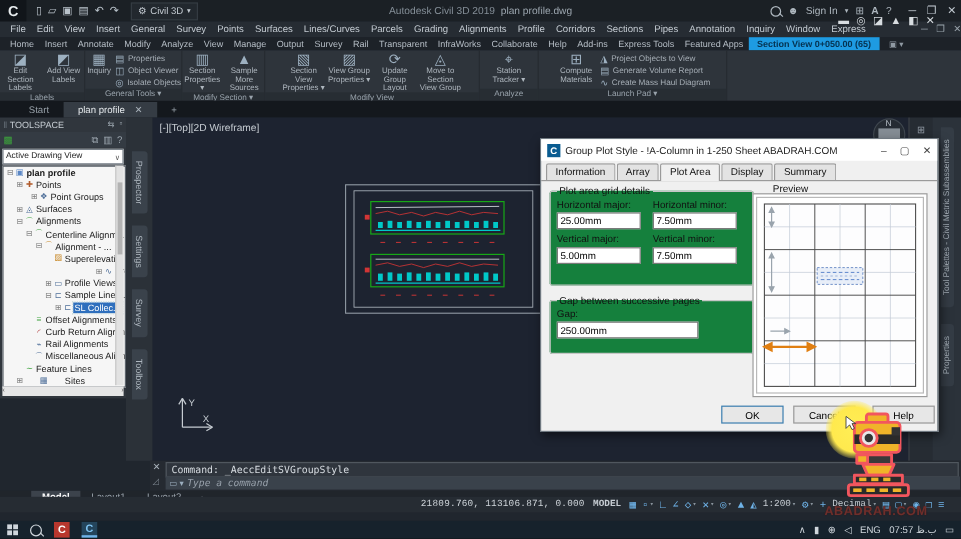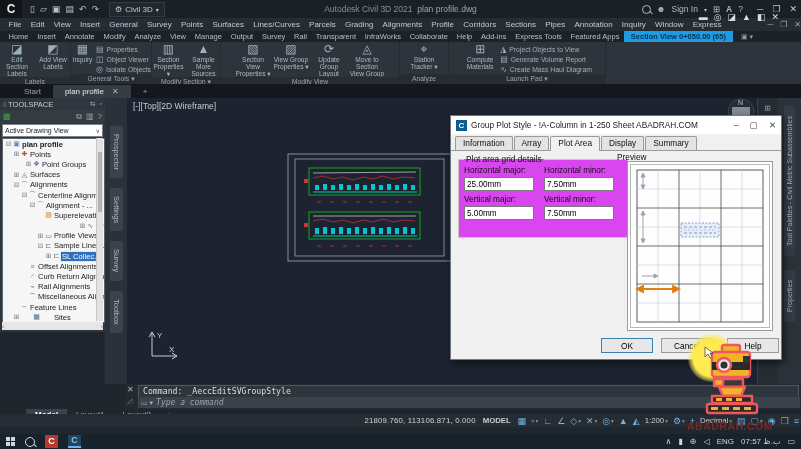--- a/index.html
+++ b/index.html
@@ -74,50 +74,50 @@
   
   .dialog{position:absolute;left:450px;top:115px;width:330px;height:243px;background:#f0f0f0;border:1px solid #6f7880;box-shadow:2px 3px 8px rgba(0,0,0,.55);z-index:50;font-size:8.5px;color:#111;}
   .dlg-title{height:18px;background:#fff;display:flex;align-items:center;padding:0 5px;gap:4px;}
   .dlg-cico{width:11px;height:11px;background:#0a5c91;color:#fff;font-size:8px;font-weight:bold;text-align:center;line-height:11px;flex:none;}
   .dlg-ttext{font-size:8.3px;color:#222;white-space:nowrap;overflow:hidden;}
   .dlg-ctl{margin-left:auto;display:flex;gap:11px;color:#444;font-size:8.5px;}
   .dlg-tabs{height:16px;display:flex;align-items:flex-end;padding-left:4px;border-bottom:1px solid #9a9a9a;}
   .dtab{border:1px solid #9a9a9a;border-bottom:none;background:#e3e3e3;padding:1px 7px 2px;margin-right:1px;font-size:8.3px;border-radius:2px 2px 0 0;position:relative;cursor:pointer;}
   .dtab.active{background:#f0f0f0;padding-bottom:3px;top:1px;z-index:2;}
   .dlg-body{position:relative;height:184px;}
-  fieldset.grp{position:absolute;border:1px solid #c6c6c6;border-radius:2px;margin:0;padding:1px 5px 3px;background:#d946ef;}
+  fieldset.grp{position:absolute;border:1px solid #c6c6c6;border-radius:2px;margin:0;padding:1px 5px 3px;background:#15803d;}
   fieldset.grp legend{font-size:8.3px;padding:0 2px;}
   .grp1{left:7px;top:3px;width:158px;height:78px;}
   .grp2{left:7px;top:94px;width:158px;height:44px;}
   .fgrid{display:grid;grid-template-columns:76px 76px;column-gap:4px;row-gap:3px;}
   .fcell label{display:block;font-size:8.2px;margin:1px 0 2px;}
   .fld{width:64px;height:12px;border:1px solid #7a7a7a;font-size:8.2px;font-family:"Liberation Sans",sans-serif;padding:0 2px;background:#fff;}
   .fldwide{width:112px;}
-  .pv-label{position:absolute;left:166px;top:1px;font-size:8.3px;}
+  .pv-label{position:absolute;left:193px;top:1px;font-size:8.3px;}
   .pv-box{position:absolute;left:176px;top:10px;width:146px;height:170px;background:#fff;border:1px solid #9a9a9a;padding:2px;box-sizing:border-box;}
   .pv-inner{width:100%;height:100%;border:1px solid #b9b9b9;box-sizing:border-box;}
   .dlg-btns{position:absolute;left:0;bottom:3px;width:100%;height:18px;}
   .dbtn{position:absolute;top:0;width:52px;height:15px;background:#e7e7e7;border:1px solid #9a9a9a;font-size:8.3px;font-family:"Liberation Sans",sans-serif;text-align:center;line-height:13px;cursor:pointer;}
   .dbtn.ok{left:150px;border-color:#3c7fb1;}
   .dbtn.cancel{left:210px;}
   .dbtn.help{left:276px;}
   
   .cmdline{position:absolute;left:125px;top:384px;width:676px;height:25px;background:#252a31;}
   .cmd-x{position:absolute;left:2px;top:1px;color:#aab3bb;font-size:8px;cursor:pointer;}
   .cmd-corner{position:absolute;left:2px;top:13px;color:#7b848d;font-size:7px;}
   .cmd-hist{position:absolute;left:13px;top:1px;width:655px;height:11px;background:#2f353d;border:1px solid #50575e;color:#d8dde2;font-family:"DejaVu Sans Mono",monospace;font-size:8.2px;line-height:11px;padding-left:4px;}
   .cmd-in{position:absolute;left:13px;top:13px;width:659px;height:11px;background:#3a424b;display:flex;align-items:center;gap:3px;padding-left:3px;}
   .cmd-ico{color:#9db0c0;font-size:7px;}
   .cmd-ph{color:#98a1ab;font-style:italic;font-family:"DejaVu Sans Mono",monospace;font-size:8px;}
   
   .layoutbar{position:absolute;left:0;top:409px;width:801px;height:12px;background:#20252b;display:flex;align-items:center;padding-left:26px;font-size:8px;color:#9aa3ac;box-sizing:border-box;}
   .ltab{padding:0 9px;height:12px;line-height:12px;cursor:pointer;}
   .ltab.active{background:#3c434c;color:#fff;font-weight:bold;}
   .lplus{padding:0 6px;cursor:pointer;}
-  .statusbar{position:absolute;left:0;top:414px;width:801px;height:13px;background:#262c33;display:flex;align-items:center;justify-content:flex-end;gap:5px;padding-right:2px;box-sizing:border-box;font-size:8px;color:#c7cdd3;}
+  .statusbar{position:absolute;left:0;top:414px;width:801px;height:13px;background:#262c33;display:flex;align-items:center;justify-content:flex-end;gap:5px;padding-right:14px;box-sizing:border-box;font-size:8px;color:#c7cdd3;font-family:Liberation Mono, monospace;}
   .coords{color:#cfd5da;font-size:7.8px;letter-spacing:.2px;}
   .smode{font-weight:bold;font-size:7.8px;margin:0 2px;}
   .sico{color:#6fb3e8;font-size:9px;cursor:pointer;display:flex;align-items:center;gap:1px;}
   .sico .dd{color:#8a949d;font-size:5.5px;}
   .sico.txt{color:#c7cdd3;font-size:7.8px;}
   .watermark{position:absolute;right:28px;top:420px;font-size:10.5px;font-weight:bold;color:#6e2f2c;letter-spacing:.5px;text-shadow:0 0 1px #3a1715;z-index:20;pointer-events:none;}
   .taskbar{position:absolute;left:0;top:434px;width:801px;height:15px;background:#16222c;display:flex;align-items:center;gap:10px;padding:0 6px;box-sizing:border-box;}
   .winstart{width:9px;height:9px;display:grid;grid-template-columns:4px 4px;grid-template-rows:4px 4px;gap:1px;cursor:pointer;}
   .winstart i{background:#cfd6dc;}
   .tsearch{width:8px;height:8px;border:1.2px solid #cfd6dc;border-radius:50%;position:relative;cursor:pointer;}
@@ -146,21 +146,21 @@
         <span>▤</span>
         <span>↶</span>
         <span>↷</span>
       </div>
     <div class="wsbox">
       <span>⚙</span>
       <span>Civil 3D</span>
       <span style="font-size:6px;">▾</span>
     </div>
     <div class="maintitle">
-      <span>Autodesk Civil 3D 2021</span>&nbsp;&nbsp;<span style="color:#9ba5ae;">plan profile.dwg</span>
+      <span>Autodesk Civil 3D 2019</span>&nbsp;&nbsp;<span style="color:#9ba5ae;">plan profile.dwg</span>
     </div>
     <div class="tright">
       <span class="searchico"></span>
       <span>☻</span>
       <span>Sign In</span>
       <span style="font-size:6px;">▾</span>
       <span>⊞</span>
       <span style="font-weight:bold;">A</span>
       <span>?</span>
       <span class="winctl">
@@ -577,20 +577,27 @@
           <div class="fcell">
             <label>Vertical major:</label>
             <input class="fld" readonly="" value="5.00mm" style="">
           </div>
           <div class="fcell">
             <label>Vertical minor:</label>
             <input class="fld" readonly="" value="7.50mm" style="">
           </div>
         </div>
       </fieldset>
+      <fieldset class="grp grp2">
+        <legend>Gap between successive pages</legend>
+        <div class="fcell">
+          <label>Gap:</label>
+          <input class="fld fldwide" readonly="" value="250.00mm" style="">
+        </div>
+      </fieldset>
       <div class="pv-label">Preview</div>
       <div class="pv-box">
         <div class="pv-inner">
         <svg width="138" height="162" viewBox="0 0 138 162">
           <rect x="6" y="5" width="126" height="152" fill="#fdfdfe" stroke="#4a4a4a" stroke-width="0.9"></rect>
 
           <g stroke="#c3ccd6" stroke-width="0.6">
             <line x1="27" y1="5" x2="27" y2="157"></line>
                 <line x1="69" y1="5" x2="69" y2="157"></line>
                 <line x1="111" y1="5" x2="111" y2="157"></line>

